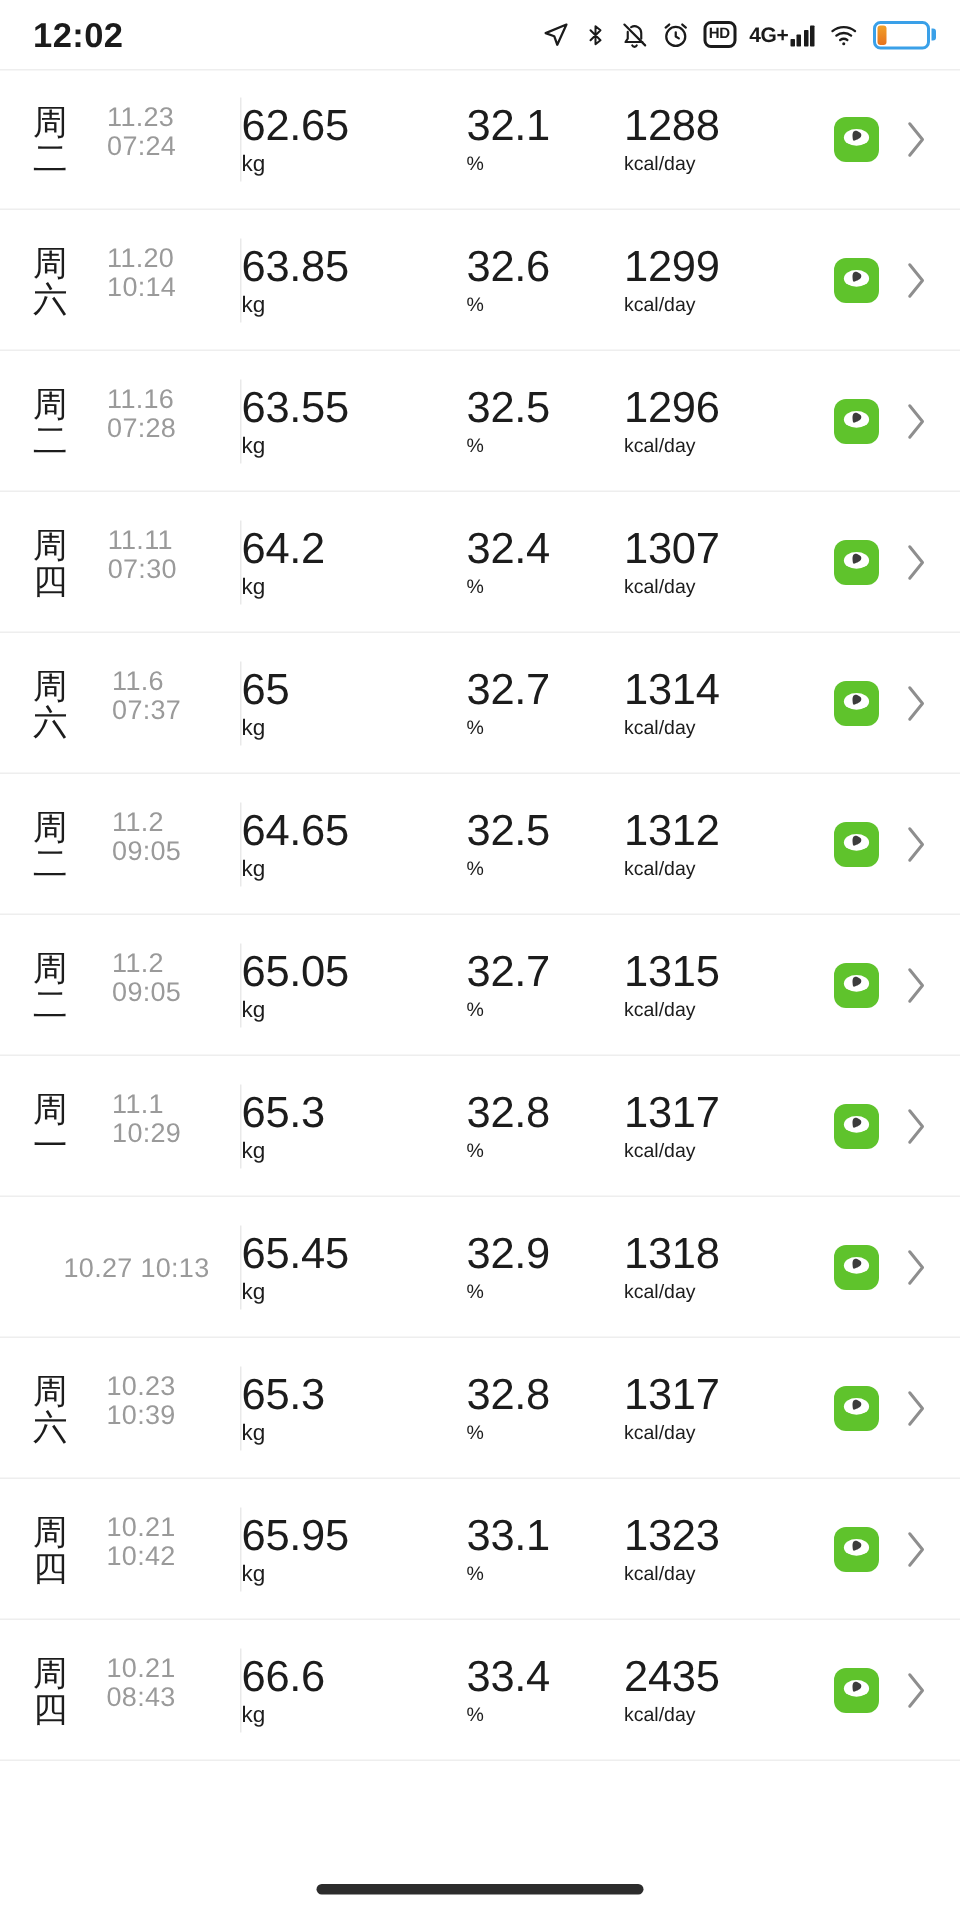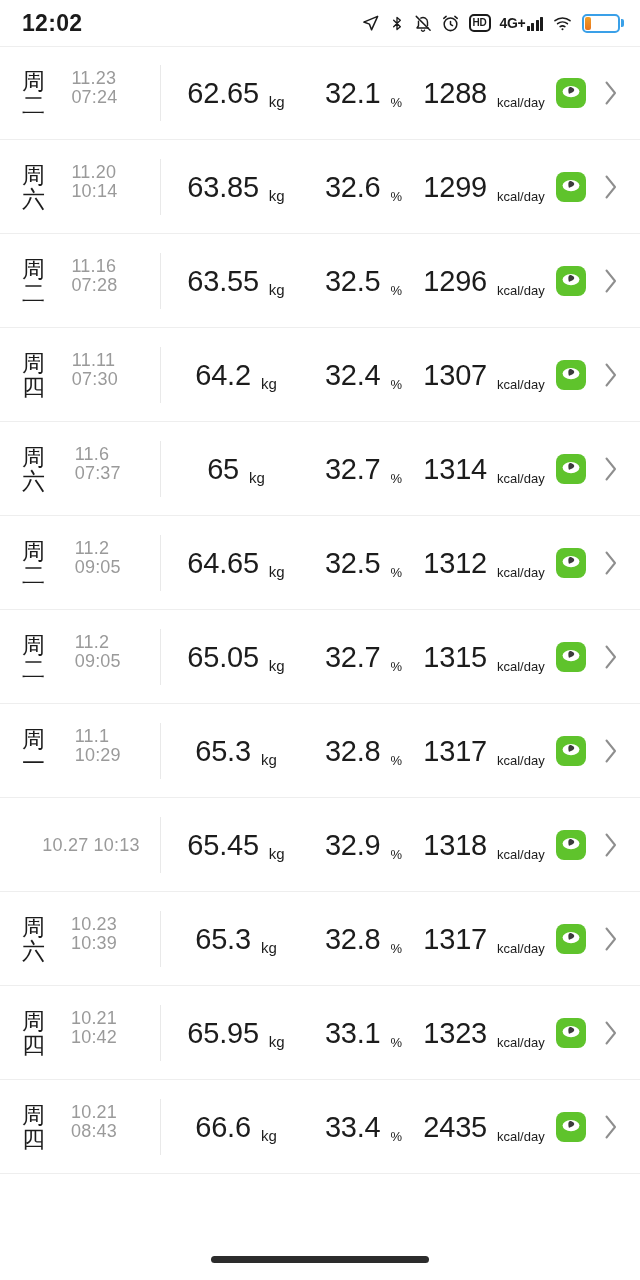--- a/index.html
+++ b/index.html
@@ -85,23 +85,23 @@
   }
   .date-col {
     width:138px; flex:0 0 138px; display:flex; flex-direction:row;
     justify-content:center; gap:6px;
   }
   .weekday { font-size:23px; color:#1c1c1c; line-height:1.05; letter-spacing:.5px; }
   .datetime { font-size:18px; color:#9a9a9a; line-height:1.05; letter-spacing:.2px; }
   .vdiv { width:1px; height:56px; background:#e9e9e9; flex:0 0 1px; margin-right:0; }
 
   .metrics { flex:1; display:flex; align-items:baseline; }
-  .m { display:flex; align-items:flex-end; }
+  .m { display:flex; align-items:flex-start;flex-direction:column; }
   .m-val { font-size:29px; color:#1c1c1c; letter-spacing:-.2px; }
-  .m-unit { font-size:15px; color:#1c1c1c; margin-left:10px; }
+  .m-unit { font-size:15px; color:#1c1c1c; margin-left:0; }
   .m-unit.sm { font-size:13px; }
 
   .m-weight { width:150px; justify-content:center; }
   .m-fat    { width:105px; justify-content:center; }
   .m-kcal   { flex:1; justify-content:center; padding-right:4px; }
 
   .tail { display:flex; align-items:center; gap:14px; flex:0 0 auto; }
   .scale-icon {
     width:30px; height:30px; border-radius:8px;
     display:flex; align-items:center; justify-content:center;

